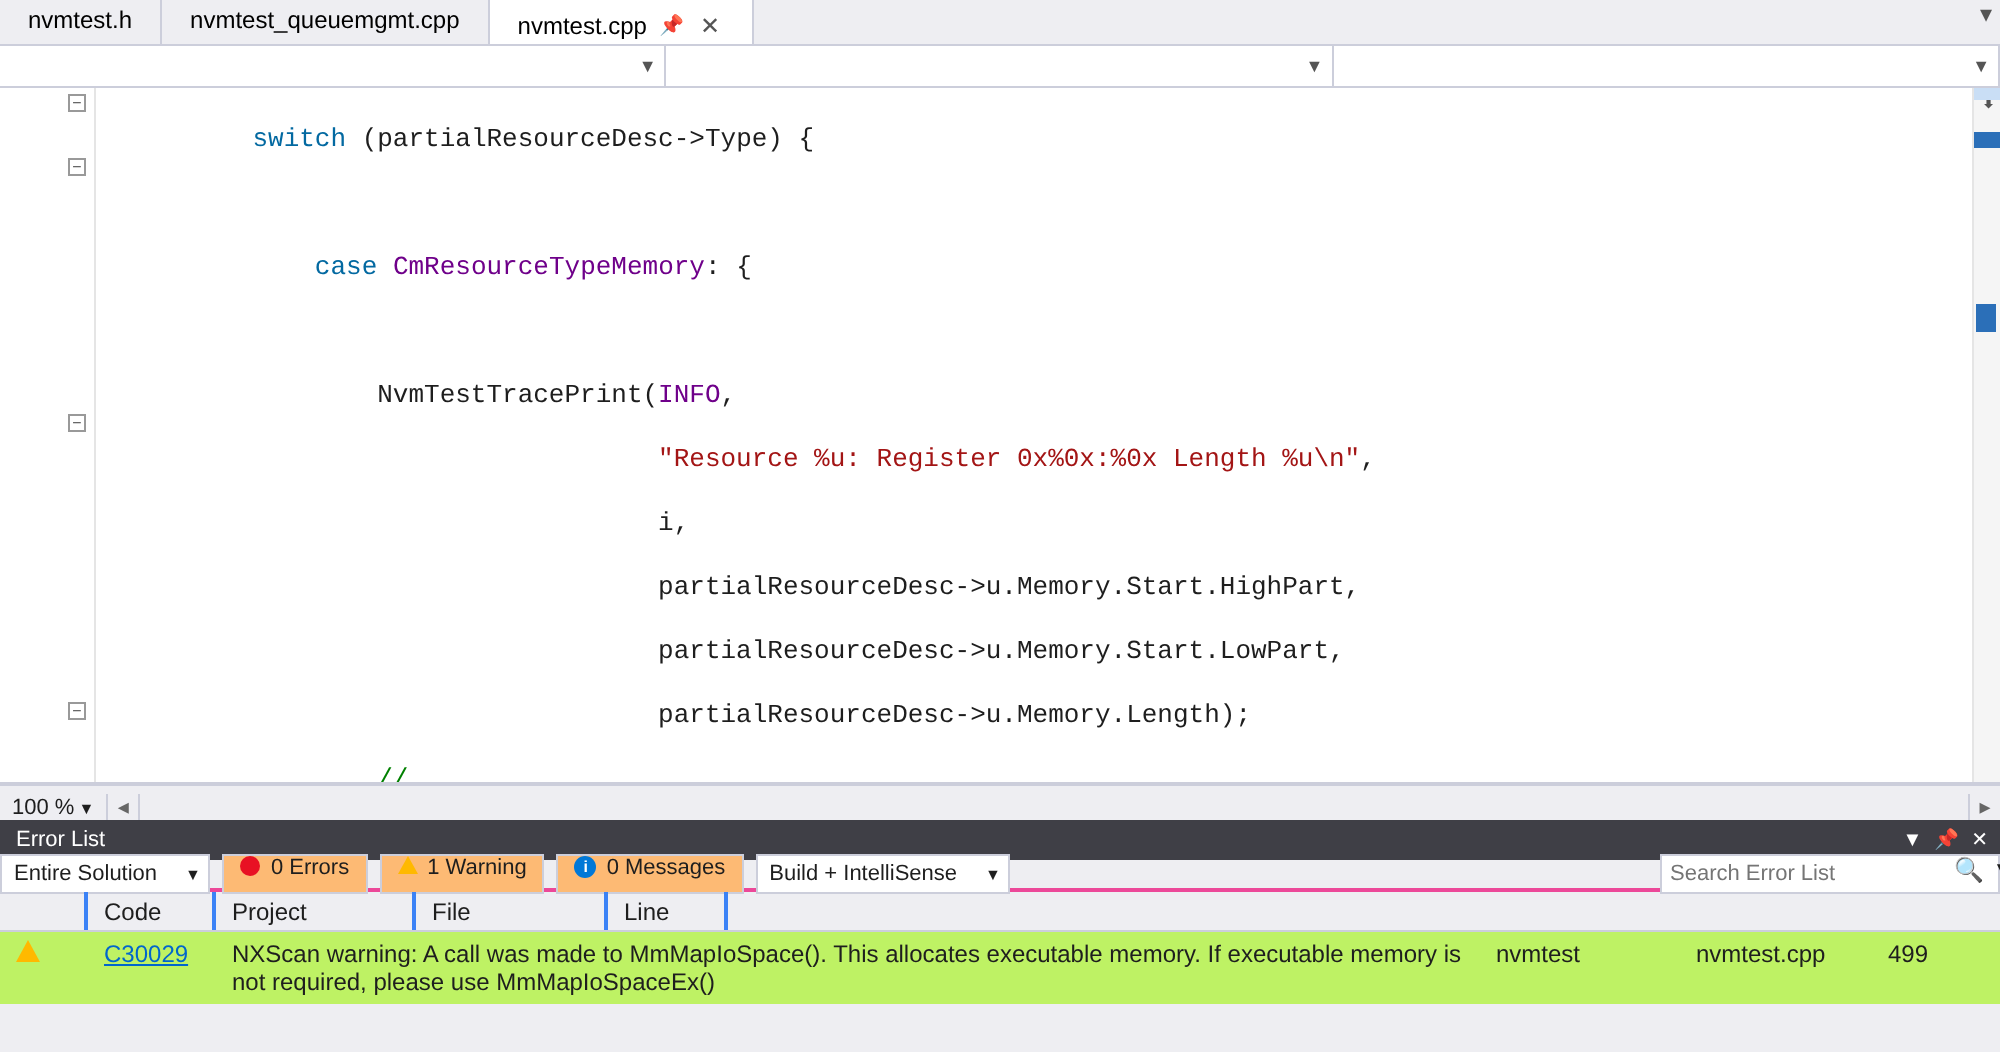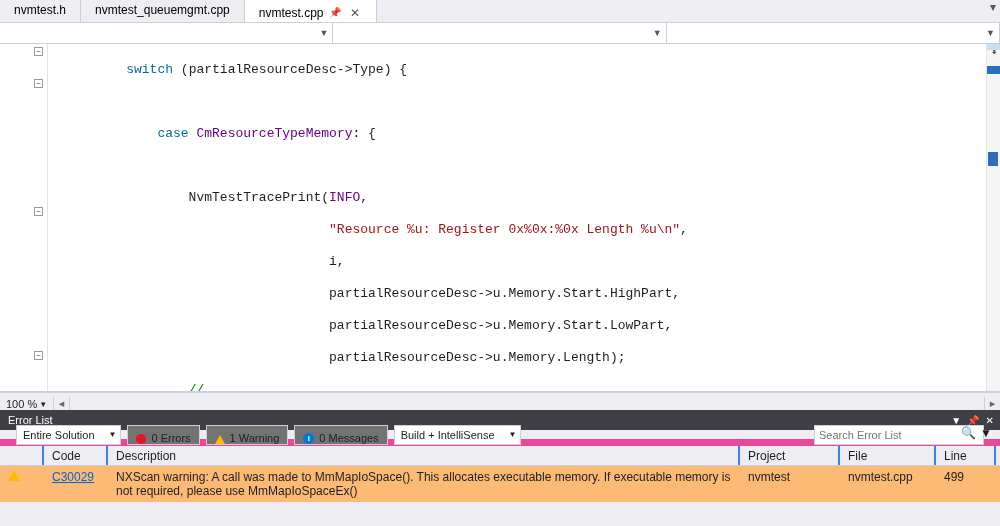--- a/index.html
+++ b/index.html
@@ -100,45 +100,45 @@
   .zoom-bar .arrow.r{border-left:1px solid #cccedb;border-right:none;}
   .panel-title{
     background:#3f3f46;color:#fff;height:20px;
     display:flex;align-items:center;padding:0 6px 0 8px;
     font-size:11px;
   }
   .panel-title .spacer{flex:1;}
   .panel-title .ico{margin-left:6px;font-size:10px;cursor:pointer;}
   .toolbar{
     background:#eeeef2;height:16px;display:flex;align-items:center;
-    padding:0 16px;gap:6px;border-bottom:7px solid #ec4899;
+    padding:0 0;gap:6px;border-bottom:2px solid #ec4899;
   }
   .combo{
     background:#fff;border:1px solid #cccedb;height:20px;
     display:flex;align-items:center;padding:0 4px 0 6px;font-size:11px;
   }
   .combo .chev{margin-left:14px;font-size:8px;}
   .btn{
-    background:#737373;border:1px solid #cccedb;height:20px;
-    display:flex;align-items:flex-end;padding:0 8px;font-size:11px;gap:5px;
+    background:#fdba74;border:1px solid #cccedb;height:20px;
+    display:flex;align-items:flex-start;padding:0 8px;font-size:11px;gap:5px;
   }
   .dot{width:10px;height:10px;border-radius:50%;display:inline-block;}
   .dot.red{background:#e81123;}
   .tri{display:inline-block;width:0;height:0;border-left:5px solid transparent;border-right:5px solid transparent;border-bottom:9px solid #ffb900;}
   .info-ico{width:11px;height:11px;border-radius:50%;background:#0078d7;color:#fff;font-size:8px;display:inline-flex;align-items:center;justify-content:center;font-weight:bold;}
   .search{
     margin-left:auto;background:#fff;border:1px solid #cccedb;height:20px;
     display:flex;padding:0 4px;width:170px;
   }
   .search input{border:none;outline:none;font-size:11px;flex:1;}
   .search .mag{font-size:12px;color:#555;}
   .grid{font-size:12px;}
   .ghead{display:flex;background:#eeeef2;border-bottom:1px solid #cccedb;height:20px;align-items:center;}
   .ghead .c{padding:0 8px;border-right:2px solid #3b82f6;height:100%;display:flex;align-items:center;color:#1e1e1e;}
-  .grow{display:flex;align-items:flex-start;padding:4px 0;background:#fdba74;}
+  .grow{display:flex;align-items:flex-start;padding:4px 0;background:#bef264;}
   .grow .c{padding:0 8px;}
   .c-ico{width:44px;justify-content:center;}
   .c-code{width:64px;}
   .c-desc{width:632px;}
   .c-proj{width:100px;}
   .c-file{width:96px;}
   .c-line{width:60px;}
   .link{color:#0066cc;text-decoration:underline;cursor:pointer;}
   .warn-ico{display:inline-block;width:0;height:0;border-left:6px solid transparent;border-right:6px solid transparent;border-bottom:11px solid #ffb900;position:relative;}
 </style>
@@ -251,21 +251,20 @@
     <input placeholder="Search Error List" style="">
     <span class="mag">🔍</span>
     <span class="chev" style="margin-left:4px">▼</span>
   </div>
 </div>
 
 <div class="grid">
   <div class="ghead">
     <div class="c c-ico"></div>
     <div class="c c-code">Code</div>
-    <div class="c c-desc">Description</div>
     <div class="c c-proj">Project</div>
     <div class="c c-file">File</div>
     <div class="c c-line">Line</div>
   </div>
   <div class="grow">
     <div class="c c-ico"><span class="warn-ico"></span></div>
     <div class="c c-code"><span class="link">C30029</span></div>
     <div class="c c-desc">NXScan warning: A call was made to MmMapIoSpace(). This allocates executable memory. If executable memory is not required, please use MmMapIoSpaceEx()</div>
     <div class="c c-proj">nvmtest</div>
     <div class="c c-file">nvmtest.cpp</div>

